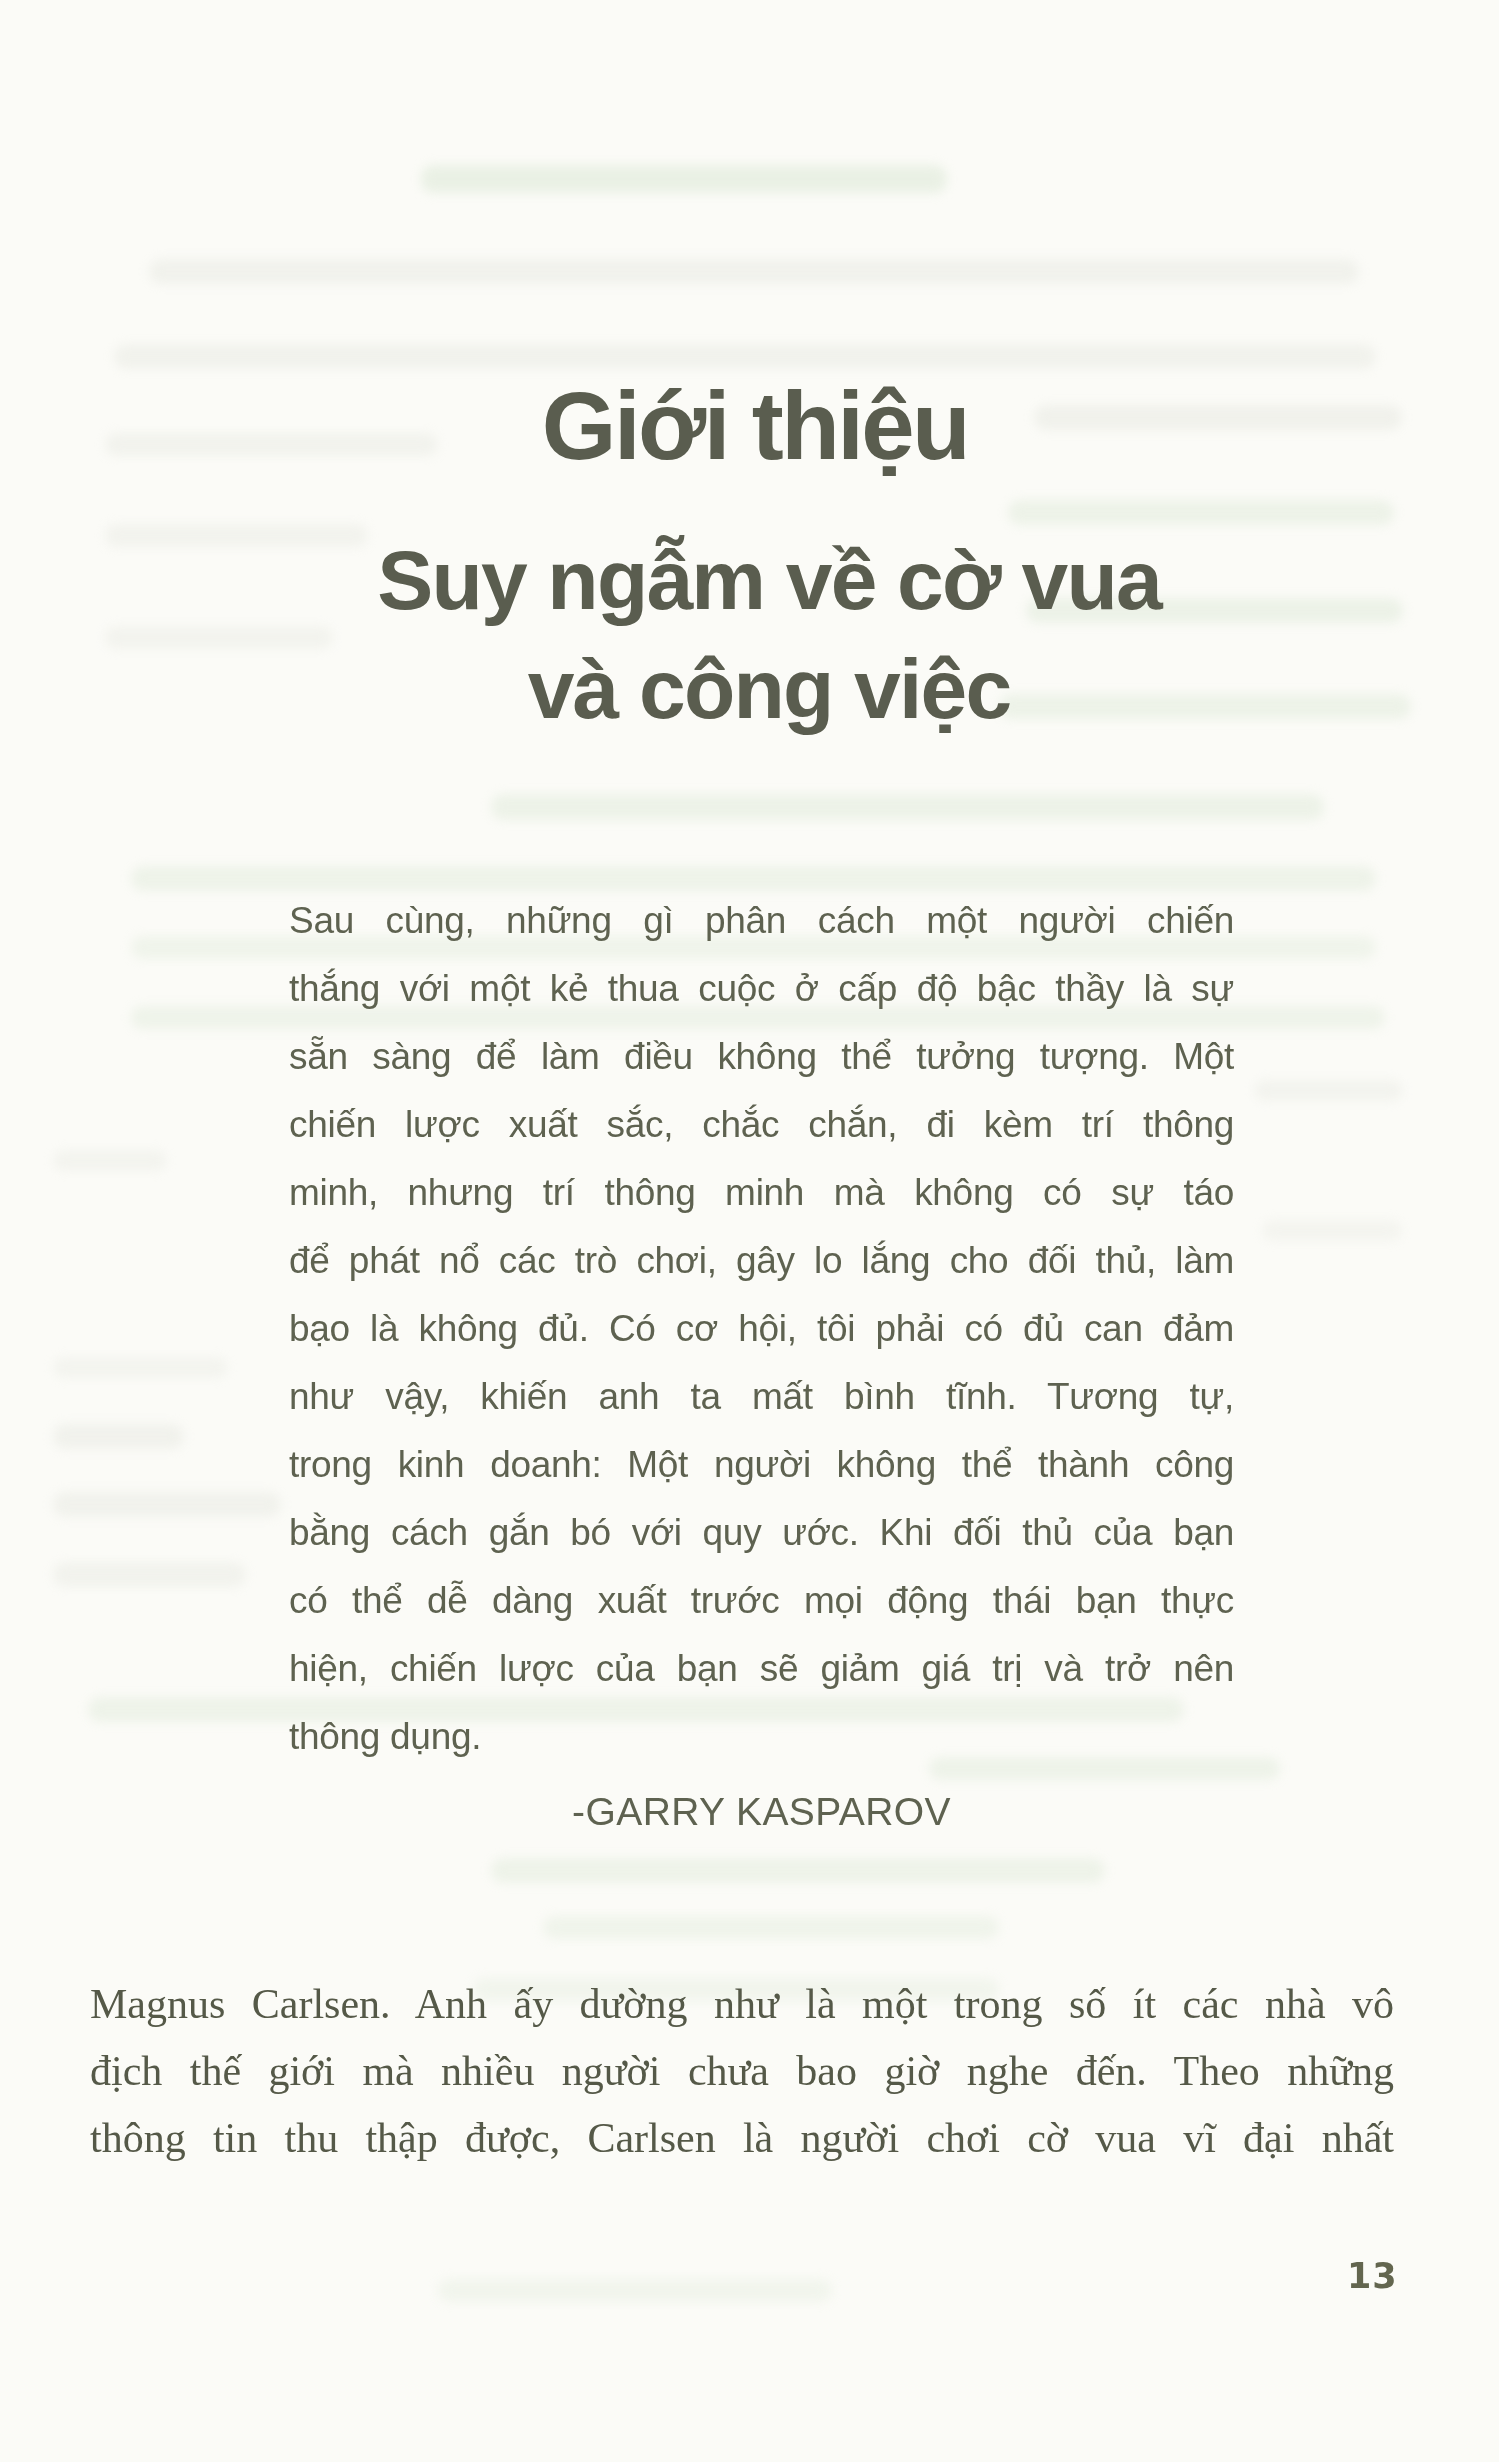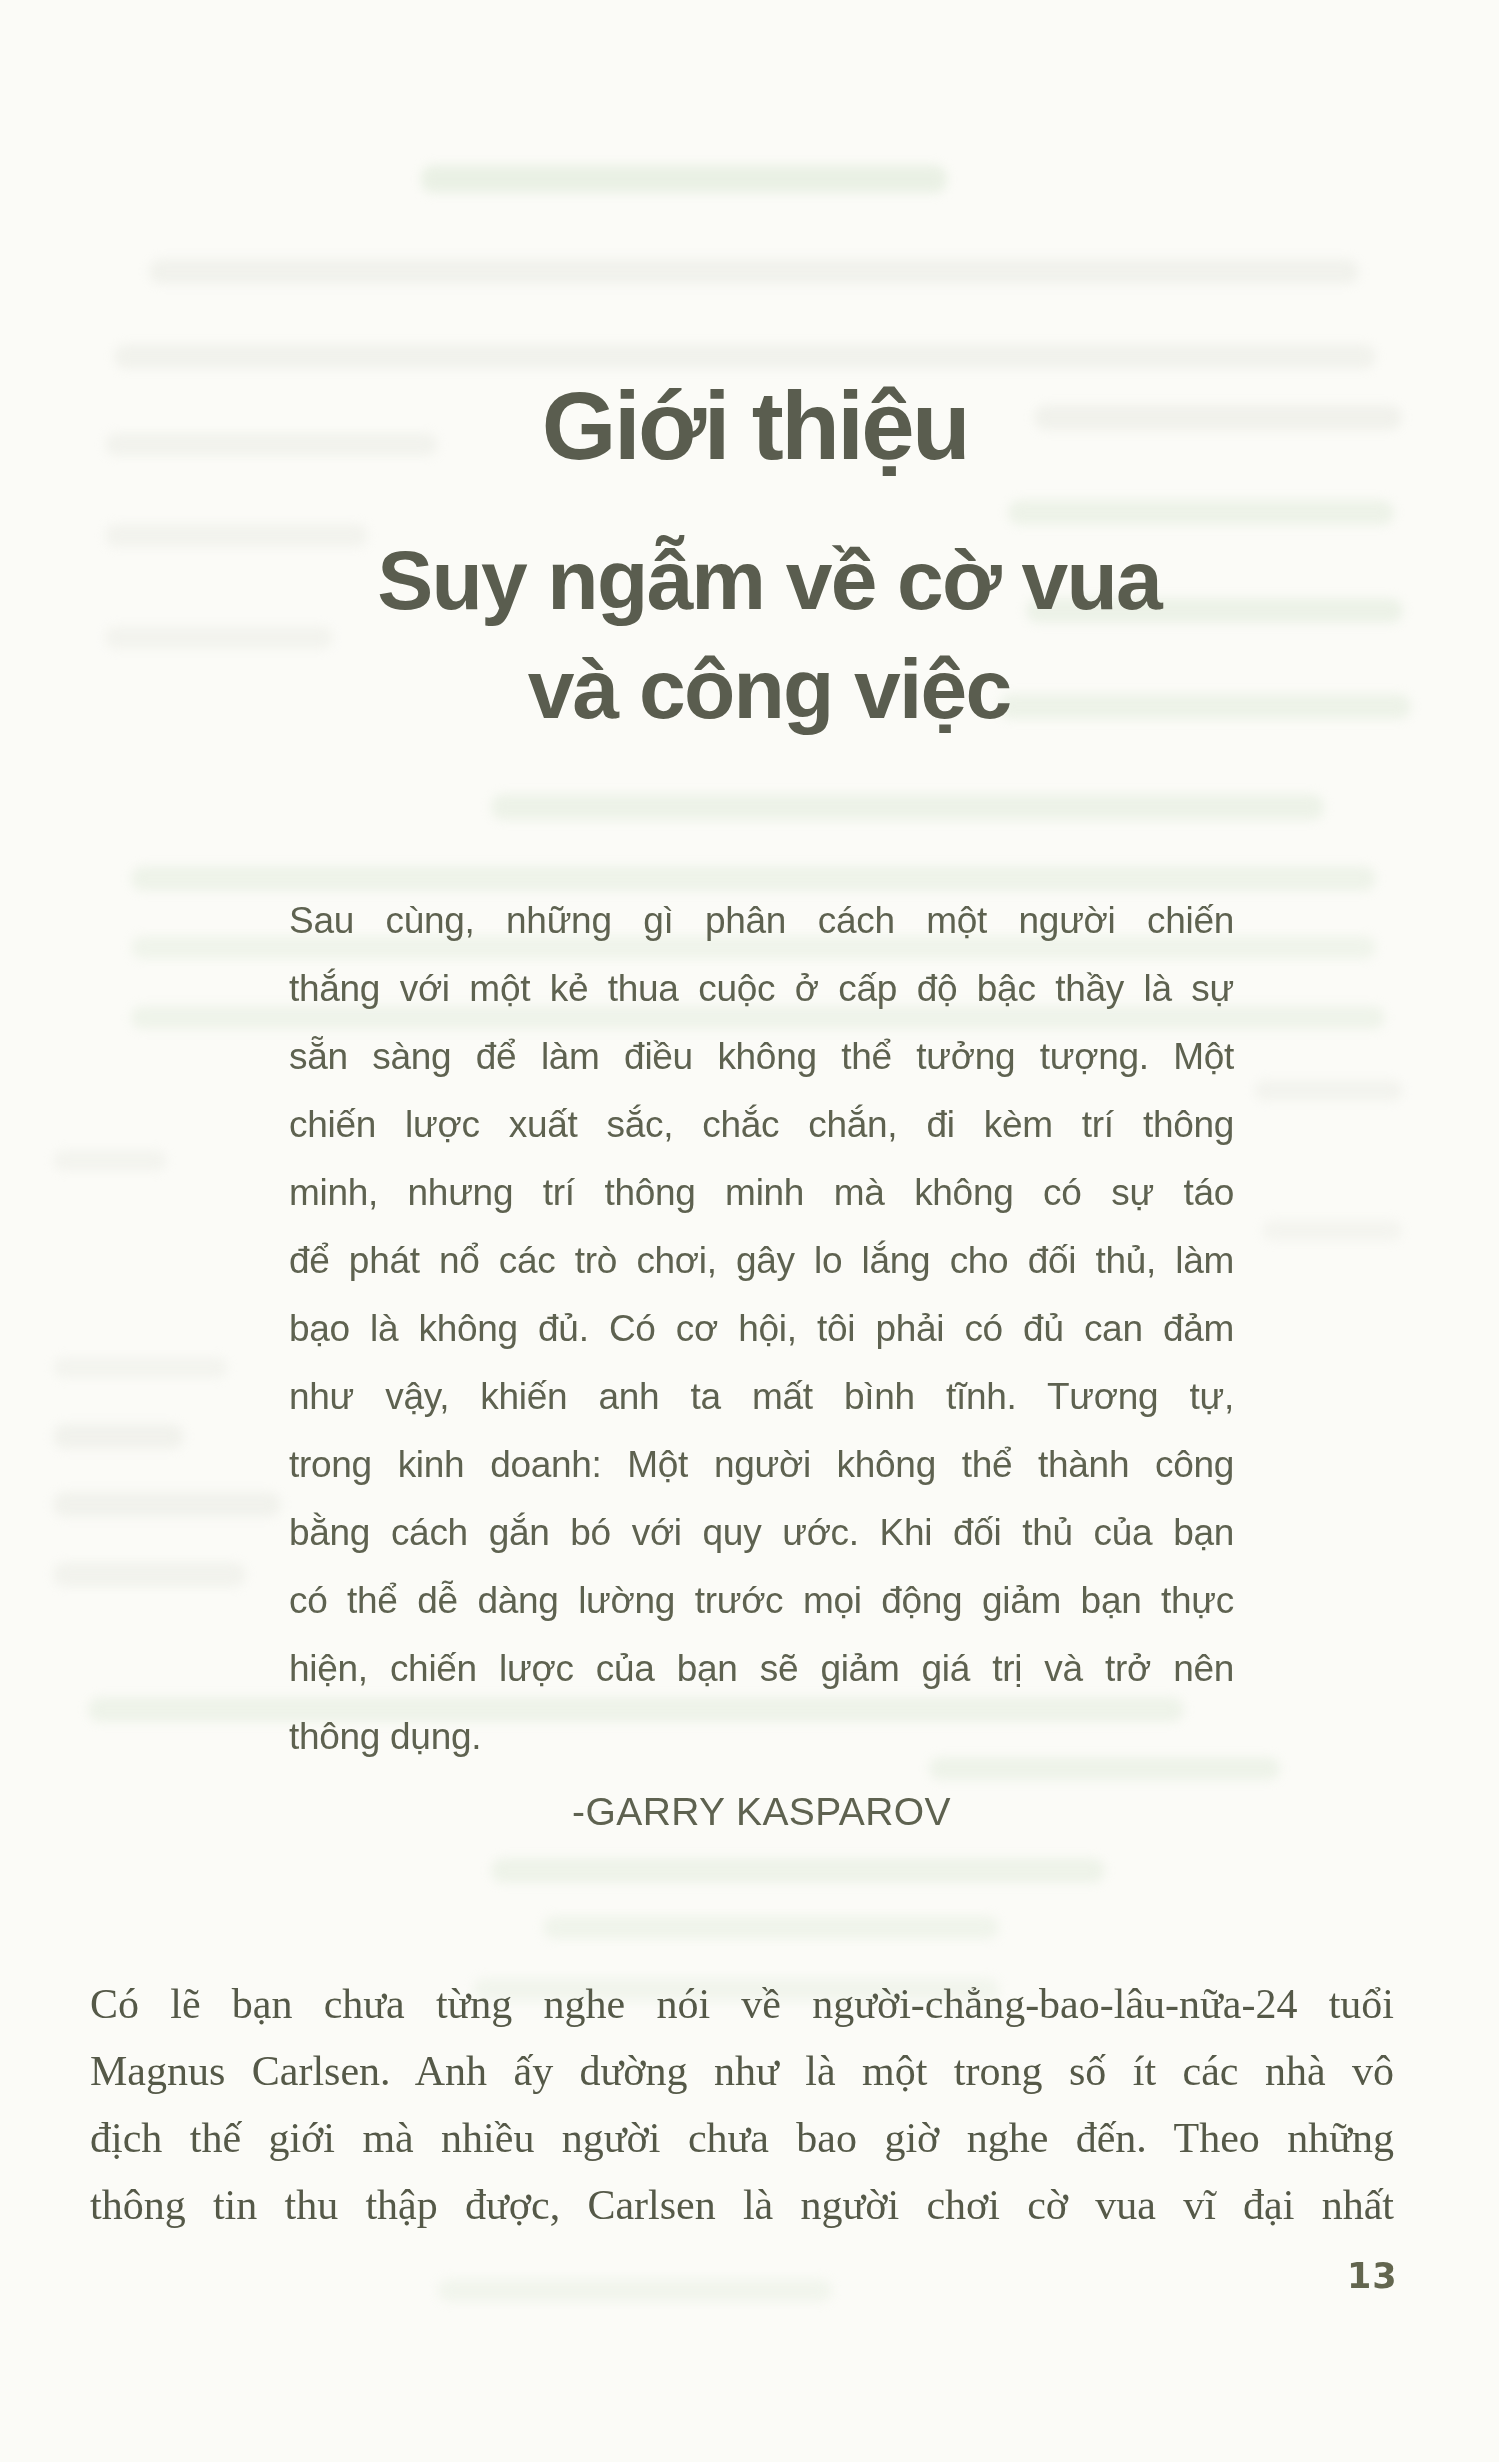--- a/index.html
+++ b/index.html
@@ -118,29 +118,28 @@
         <div class="jline">Sau cùng, những gì phân cách một người chiến</div>
         <div class="jline">thắng với một kẻ thua cuộc ở cấp độ bậc thầy là sự</div>
         <div class="jline">sẵn sàng để làm điều không thể tưởng tượng. Một</div>
         <div class="jline">chiến lược xuất sắc, chắc chắn, đi kèm trí thông</div>
         <div class="jline">minh, nhưng trí thông minh mà không có sự táo</div>
         <div class="jline">để phát nổ các trò chơi, gây lo lắng cho đối thủ, làm</div>
         <div class="jline">bạo là không đủ. Có cơ hội, tôi phải có đủ can đảm</div>
         <div class="jline">như vậy, khiến anh ta mất bình tĩnh. Tương tự,</div>
         <div class="jline">trong kinh doanh: Một người không thể thành công</div>
         <div class="jline">bằng cách gắn bó với quy ước. Khi đối thủ của bạn</div>
-        <div class="jline">có thể dễ dàng lường trước mọi động giảm bạn thực</div>
+        <div class="jline">có thể dễ dàng xuất trước mọi động thái bạn thực</div>
         <div class="jline">hiện, chiến lược của bạn sẽ giảm giá trị và trở nên</div>
         <div class="jline last">thông dụng.</div>
       </div>
 
     <div class="attribution">-GARRY KASPAROV</div>
 
     <div class="body-par" id="body-lines">
-        <div class="bline">Có lẽ bạn chưa từng nghe nói về người-chẳng-bao-lâu-nữa-24 tuổi</div>
         <div class="bline">Magnus Carlsen. Anh ấy dường như là một trong số ít các nhà vô</div>
         <div class="bline">địch thế giới mà nhiều người chưa bao giờ nghe đến. Theo những</div>
         <div class="bline">thông tin thu thập được, Carlsen là người chơi cờ vua vĩ đại nhất</div>
       </div>
 
     <div class="page-number">13</div>
   </div>
 </div>
 
 

